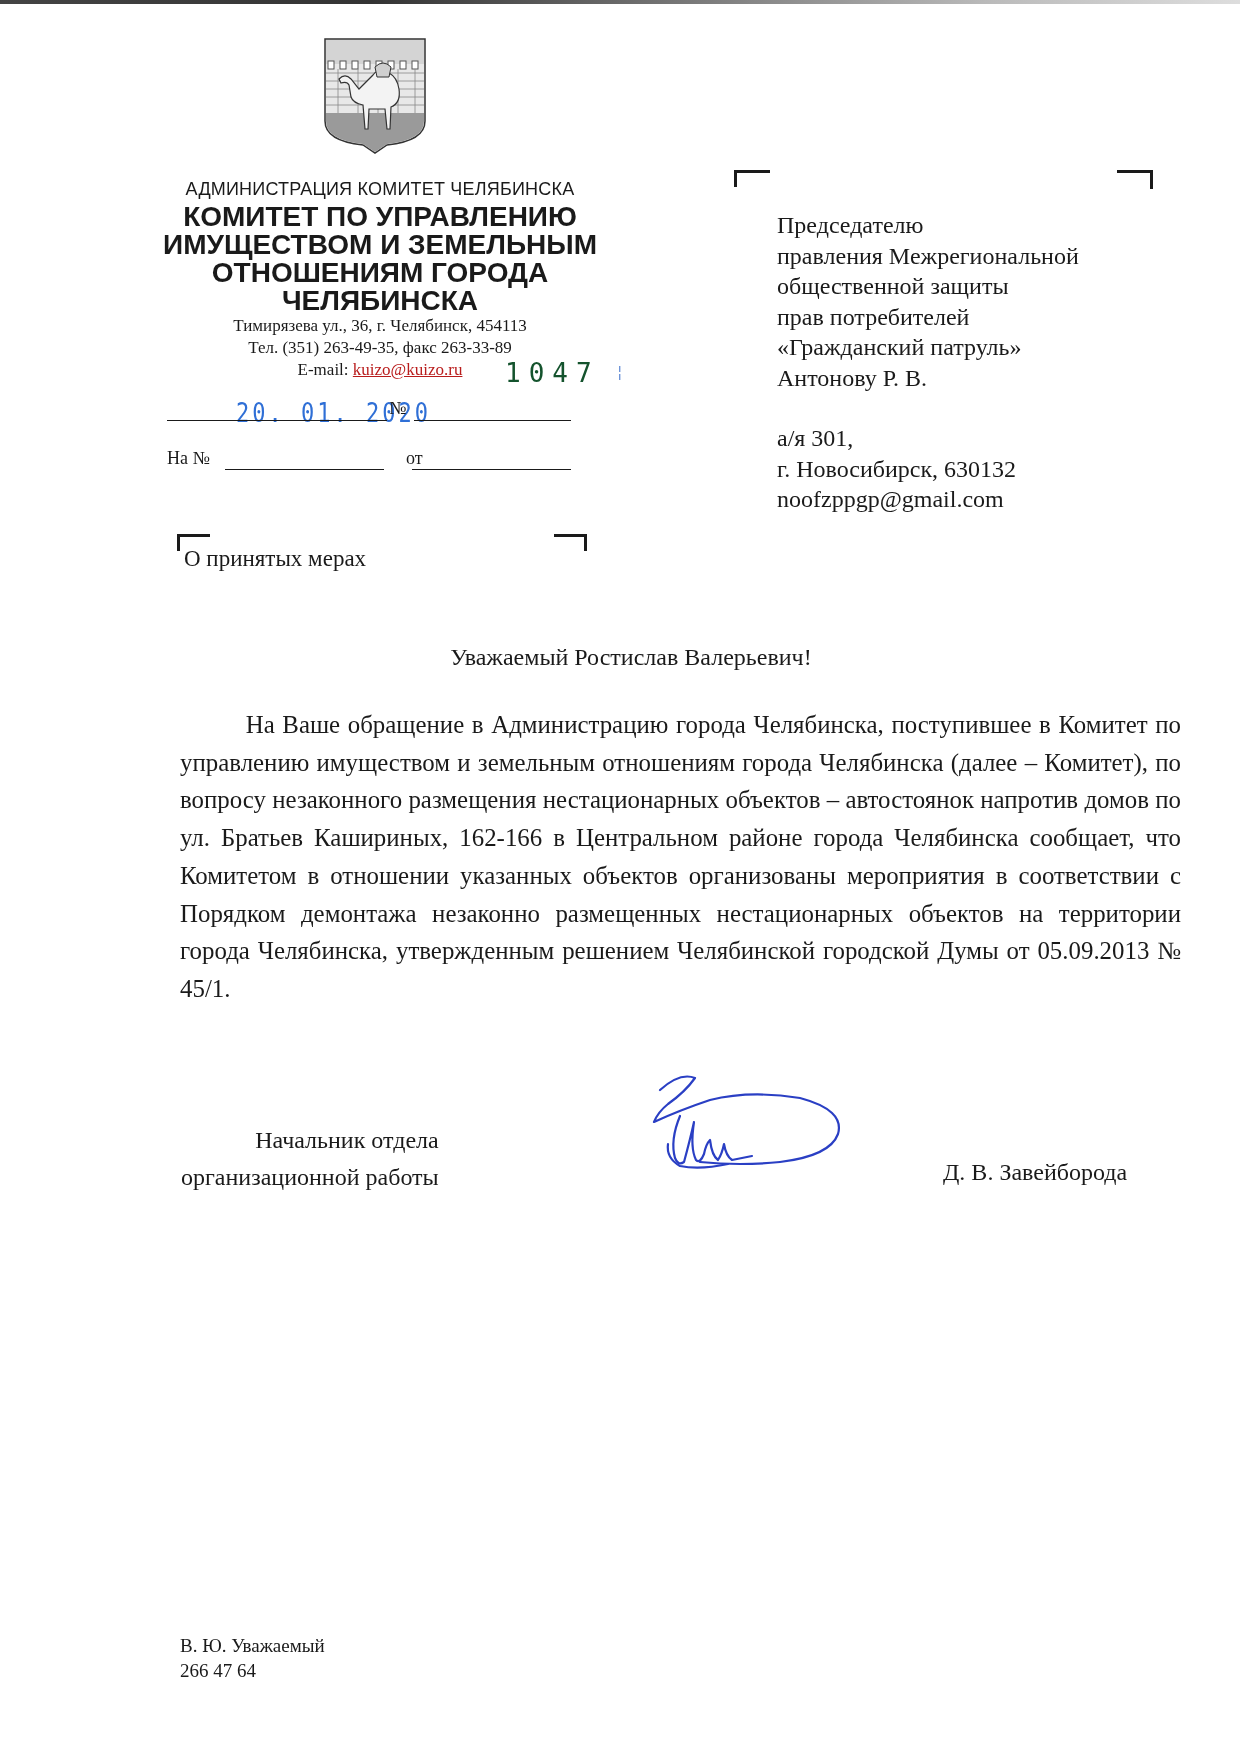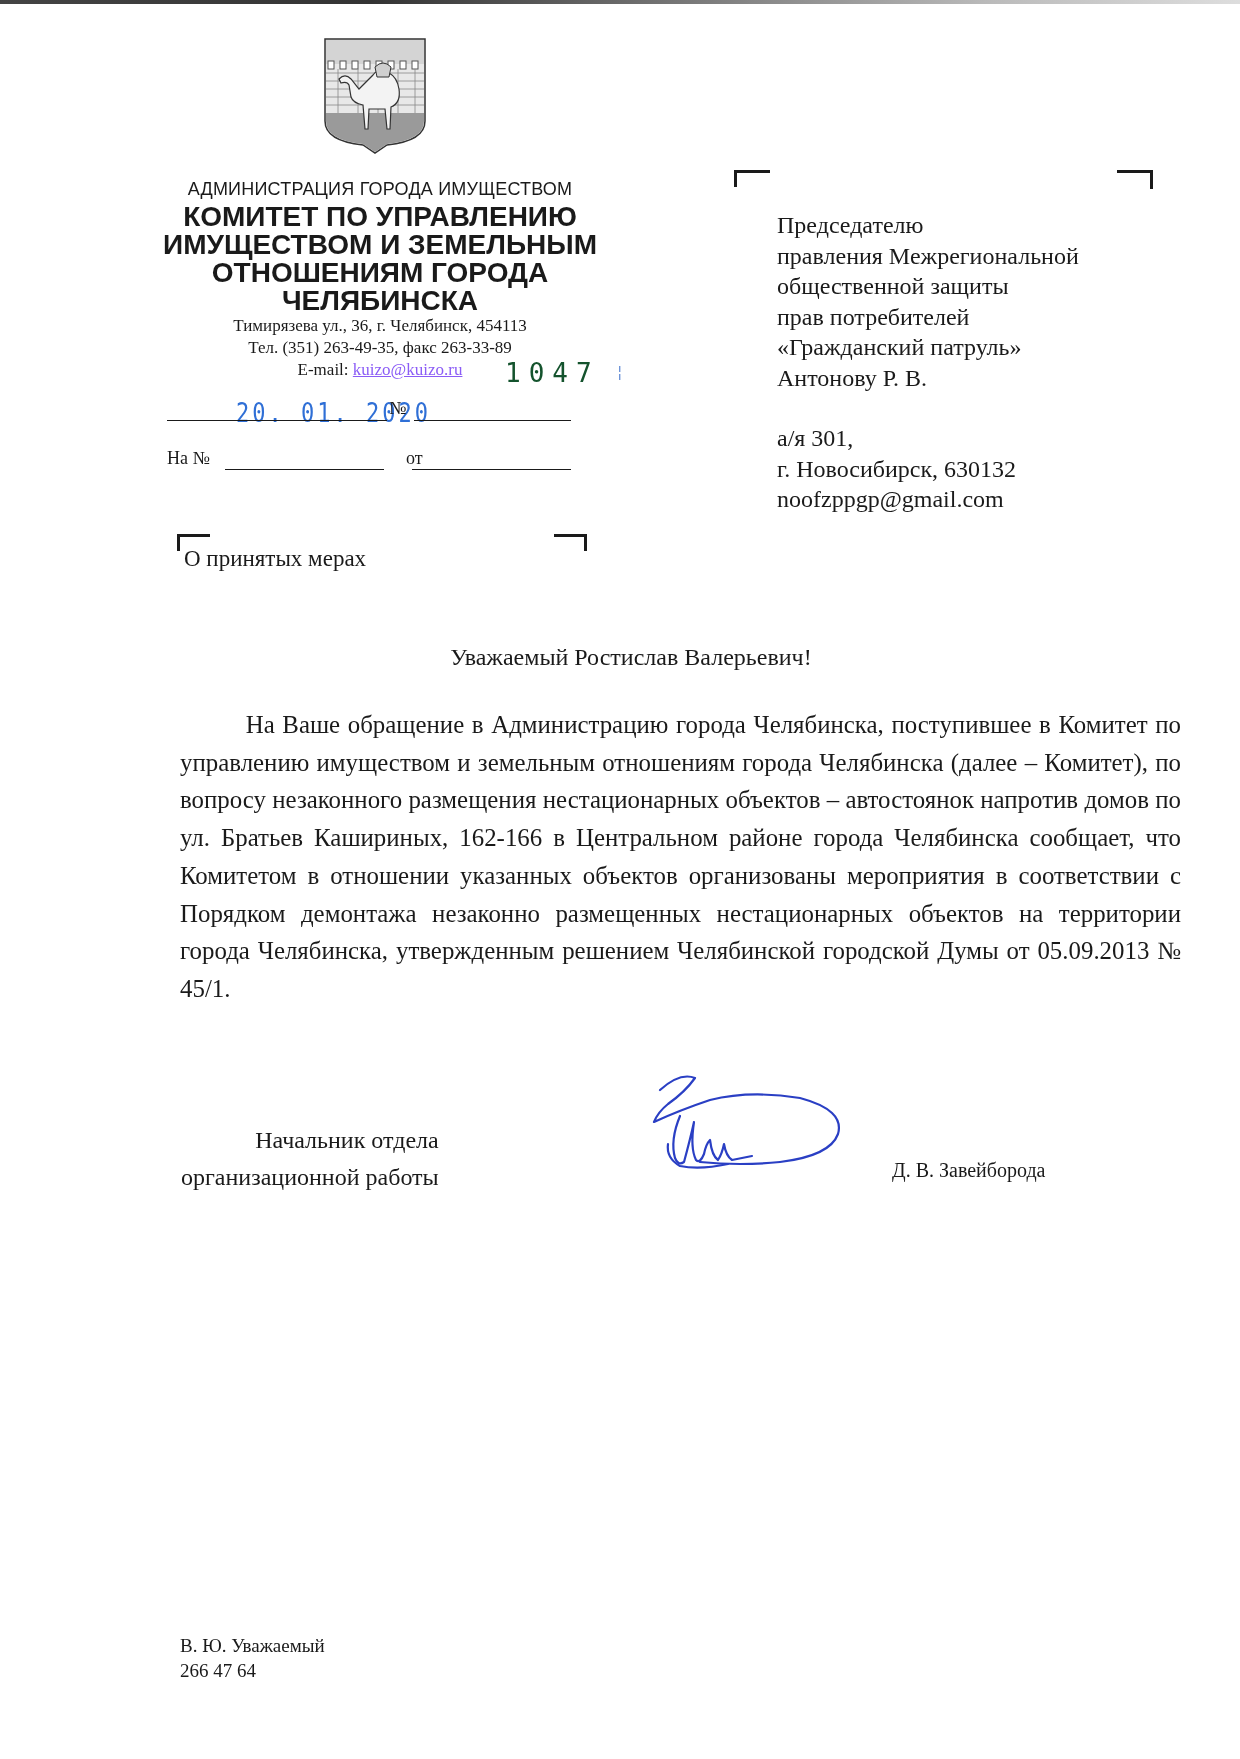--- a/index.html
+++ b/index.html
@@ -11,21 +11,21 @@
   .sans { font-family: "Liberation Sans", "DejaVu Sans", sans-serif; }
 
   
   .crest { left: 323px; top: 37px; width: 104px; height: 117px; }
 
   
   .lh-block { left: 110px; top: 178px; width: 540px; text-align: center; }
   .lh-admin { font-size: 18px; letter-spacing: 0.2px; line-height: 22px; }
   .lh-committee { font-size: 28px; font-weight: bold; line-height: 28px; margin-top: 3px; }
   .lh-address { font-size: 17px; line-height: 22px; margin-top: 0; }
-  .lh-email-link { text-decoration: underline; color: #8b5cf6; }
+  .lh-email-link { text-decoration: underline; color: #b91c1c; }
 
   .stamp-num { left: 505px; top: 358px; color: #14532d; font-family: "DejaVu Sans Mono", monospace;
     font-size: 26px; letter-spacing: 8px; }
   .stamp-mark { left: 617px; top: 362px; color: #6c93d8; font-size: 16px; font-family: "DejaVu Sans", sans-serif; }
   .stamp-date { left: 236px; top: 398px; color: #2f6fd6; font-family: "DejaVu Sans Mono", monospace;
     font-size: 22px; letter-spacing: 3px; transform: scaleY(1.2); transform-origin: left top; }
 
   .line { position: absolute; border-bottom: 1px solid #1a1a1a; height: 0; }
   .field-label { font-size: 18px; }
 
@@ -41,21 +41,21 @@
 
   .subject { left: 184px; top: 546px; font-size: 23px; }
 
   .salutation { left: 0; width: 1240px; top: 644px; text-align: center; font-size: 24px; padding-left: 22px; box-sizing: border-box; }
 
   .body-text { left: 180px; top: 706px; width: 1006px; font-size: 25px; line-height: 37.7px;
     text-align: justify; text-indent: 66px; font-family: "Liberation Serif", serif;
     transform: scaleX(0.995); transform-origin: left top; }
 
   .sign-left { left: 181px; top: 1122px; font-size: 24px; line-height: 37px; text-align: right; }
-  .sign-right { left: 892px; top: 1159px; font-size: 20px; }
+  .sign-right { left: 943px; top: 1159px; font-size: 24px; }
   .signature { left: 640px; top: 1070px; width: 240px; height: 120px; }
 
   .executor { left: 180px; top: 1633px; font-size: 19px; line-height: 25px; }
 </style>
 </head>
 <body>
 
 <div class="top-edge"></div>
 
 <svg class="abs crest" viewBox="0 0 104 117">
@@ -82,21 +82,21 @@
       <line x1="55" y1="32" x2="55" y2="76"></line>
     <line x1="75" y1="32" x2="75" y2="76"></line>
       <line x1="92" y1="32" x2="92" y2="76"></line>
   </g>
   <path d="M3 76 H101 V84 Q101 103 64 107 L52 115 L40 107 Q3 103 3 84 Z" fill="#9a9a9a"></path>
   <path d="M28 42 Q22 36 16 42 L18 46 Q24 44 26 48 L28 60 Q30 66 40 68 L42 92 L45 92 L46 72 L62 72 L64 92 L67 92 L68 70 Q78 66 76 52 Q74 40 66 36 Q62 30 58 36 Q54 32 50 38 Q44 44 36 52 Z" fill="#f3f3f3" stroke="#333" stroke-width="1.2"></path>
   <path d="M52 30 Q60 22 68 30 L66 40 L54 40 Z" fill="#cfcfcf" stroke="#333" stroke-width="1"></path>
 </svg>
 
 <div class="abs lh-block">
-  <div class="lh-admin sans">АДМИНИСТРАЦИЯ ГОРОДА ИМУЩЕСТВОМ</div>
+  <div class="lh-admin sans">АДМИНИСТРАЦИЯ КОМИТЕТ ЧЕЛЯБИНСКА</div>
   <div class="lh-committee sans">
     <div>КОМИТЕТ ПО УПРАВЛЕНИЮ</div>
     <div>ИМУЩЕСТВОМ И ЗЕМЕЛЬНЫМ</div>
     <div>ОТНОШЕНИЯМ ГОРОДА ЧЕЛЯБИНСКА</div>
   </div>
   <div class="lh-address serif">
     <div>Тимирязева ул., 36, г. Челябинск, 454113</div>
     <div>Тел. (351) 263-49-35, факс 263-33-89</div>
     <div>
       <span>E-mail: </span><span class="lh-email-link">kuizo@kuizo.ru</span>

